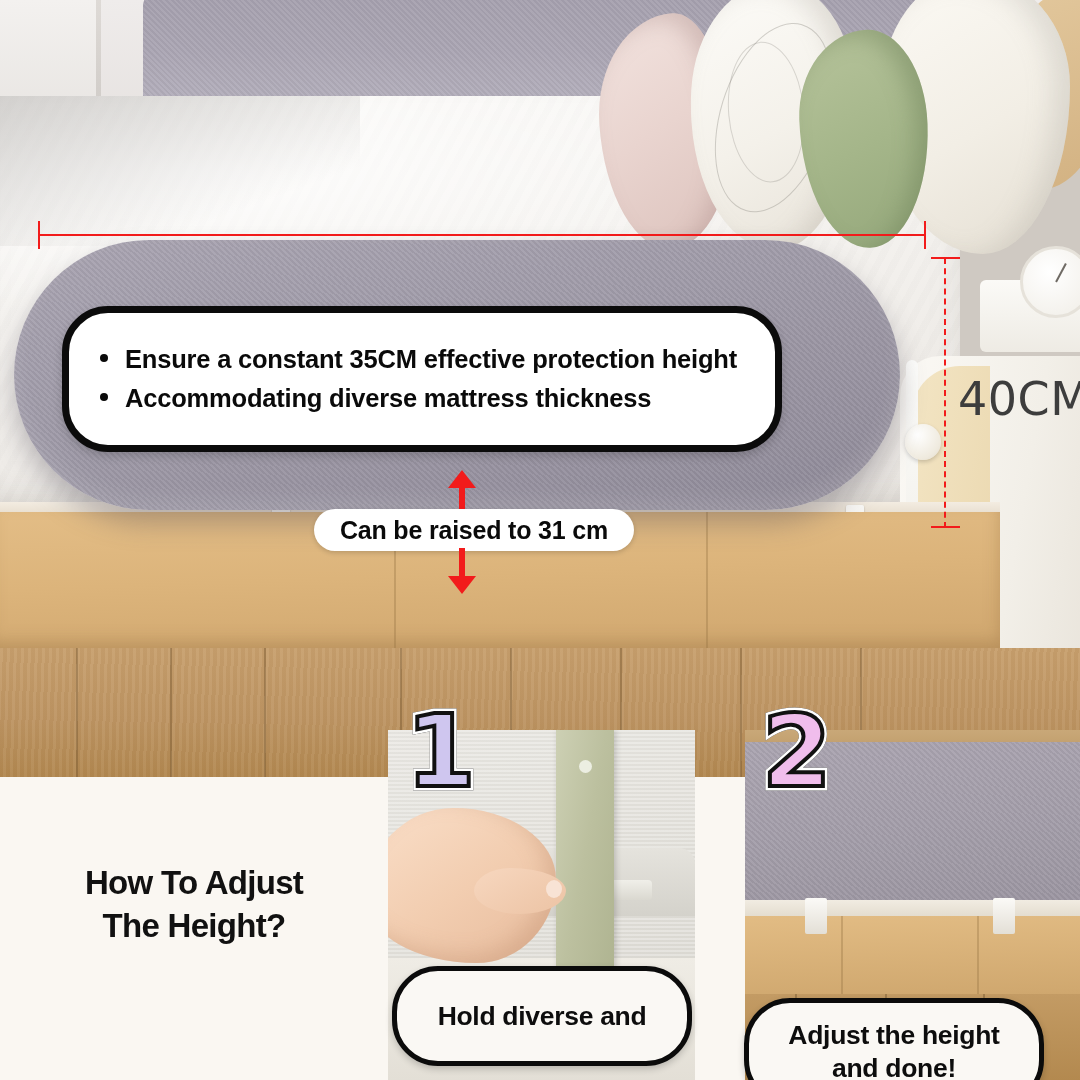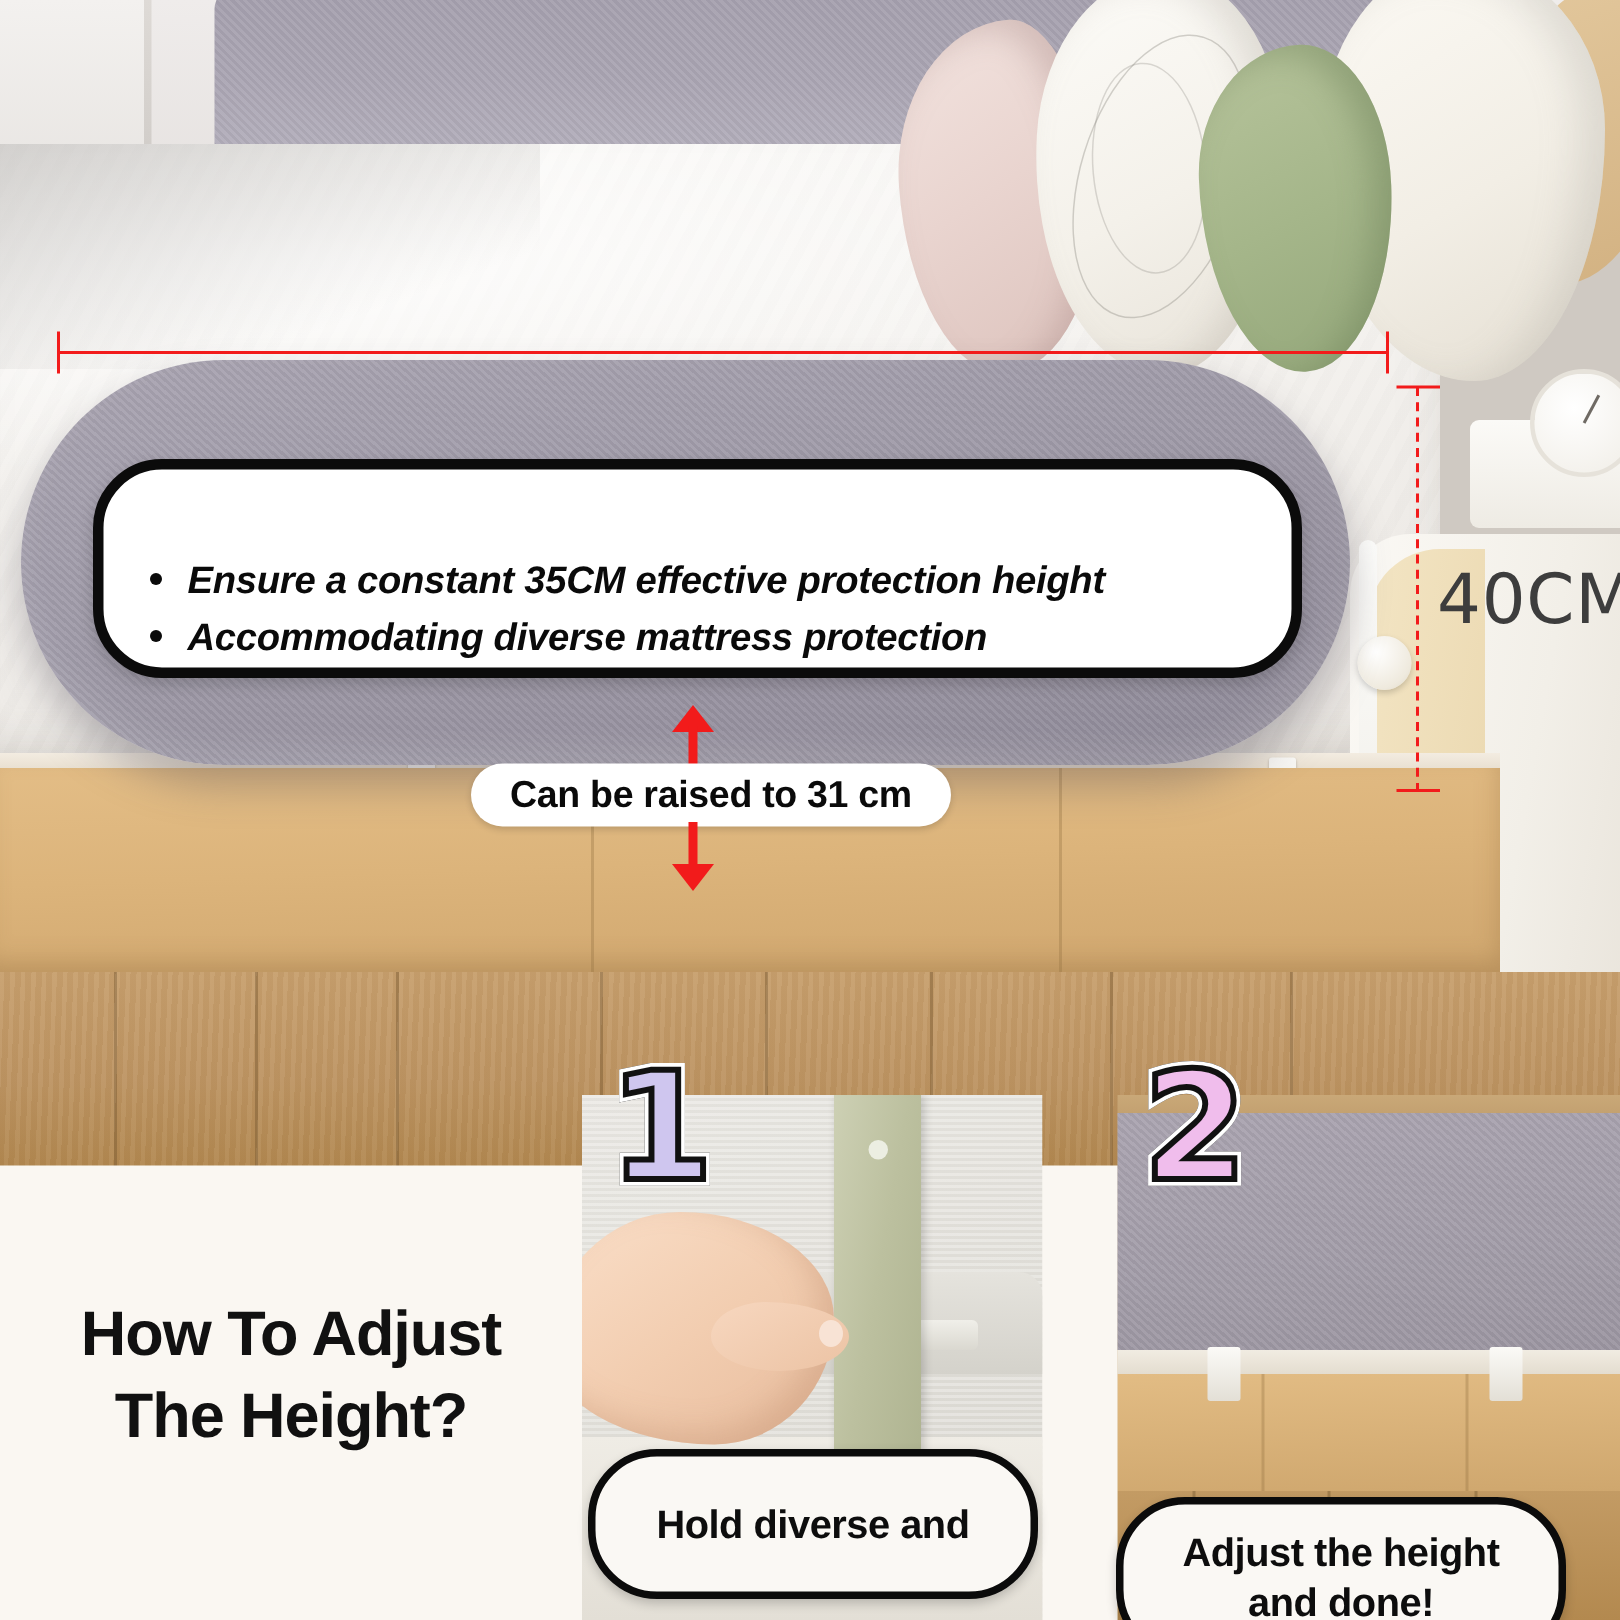--- a/index.html
+++ b/index.html
@@ -60,24 +60,24 @@
 
   
   .rail{position:absolute;left:14px;top:240px;width:886px;height:270px;
         border-radius:136px;
         background:linear-gradient(168deg,#a9a4b1 0%,#9f9aa8 42%,#95909e 78%,#8d8896 100%);
         box-shadow:0 14px 26px rgba(80,74,86,.35), inset 0 -10px 20px rgba(255,255,255,.12);}
   .rail:after{content:"";position:absolute;inset:0;border-radius:136px;
         background:repeating-linear-gradient(42deg,rgba(255,255,255,.06) 0 2px,rgba(0,0,0,.035) 2px 4px);}
 
   
-  .infobox{position:absolute;left:62px;top:306px;width:806px;height:146px;
+  .infobox{position:absolute;left:62px;top:306px;width:720px;height:146px;
            background:#ffffff;border:7px solid #0b0b0b;border-radius:46px;
-           box-sizing:border-box;display:flex;align-items:flex-end;
-           box-shadow:0 4px 10px rgba(0,0,0,.18);font-style:italic;}
+           box-sizing:border-box;display:flex;align-items:center;
+           box-shadow:0 4px 10px rgba(0,0,0,.18);}
   .infolist{margin:0;padding:0 26px 0 56px;list-style:none;width:100%;}
   .infolist li{position:relative;font-weight:bold;font-size:25.5px;color:#0a0a0a;
            line-height:1.52;letter-spacing:-.2px;}
   .infolist li:before{content:"";position:absolute;left:-25px;top:14px;width:8px;height:8px;
            border-radius:50%;background:#0a0a0a;}
 
   
   .base{position:absolute;left:-10px;top:512px;width:1010px;height:140px;
         background:linear-gradient(178deg,#e3bd86 0%,#dcb47b 45%,#cfa66e 100%);
         box-shadow:inset 0 -10px 16px rgba(140,104,58,.35);}
@@ -144,21 +144,21 @@
   
   .badge{position:absolute;left:314px;top:509px;height:42px;padding:0 26px;
        background:#ffffff;border-radius:22px;display:flex;align-items:center;
        font-size:25px;font-weight:bold;color:#0a0a0a;letter-spacing:-.2px;
        box-shadow:0 2px 5px rgba(0,0,0,.16);}
 
   
   .bottom{position:absolute;left:0;top:777px;width:1080px;height:303px;background:#faf7f2;}
 
   .howto{position:absolute;left:0;top:862px;width:388px;text-align:center;
-       font-size:42px;font-weight:bold;color:#111111;line-height:1.30;letter-spacing:-.7px;}
+       font-size:33px;font-weight:bold;color:#111111;line-height:1.30;letter-spacing:-.7px;}
 
   
   .panel{position:absolute;top:730px;overflow:hidden;}
   .panel1{left:388px;width:307px;height:350px;}
   .panel2{left:745px;width:335px;height:350px;}
 
   
   .pl1-bg{position:absolute;inset:0;background:linear-gradient(160deg,#e9e7e2 0%,#e2e0da 50%,#d9d7d0 100%);}
   .pl1-bg:after{content:"";position:absolute;inset:0;
        background:repeating-linear-gradient(0deg,rgba(255,255,255,.22) 0 2px,rgba(0,0,0,.02) 2px 4px);}
@@ -282,21 +282,21 @@
   <div class="dim-cap-r"></div>
 
   <div class="dim-v-cap-t"></div>
   <div class="dim-v"></div>
   <div class="dim-v-cap-b"></div>
   <div class="dim-v-label">40CM</div>
 
   <div class="infobox">
     <ul class="infolist">
       <li>Ensure a constant 35CM effective protection height</li>
-      <li>Accommodating diverse mattress protection</li>
+      <li>Accommodating diverse mattress thickness</li>
     </ul>
   </div>
 
   <div class="arrow arrow-up">
     <div class="head"></div>
       <div class="stem"></div>
   </div>
   <div class="badge">Can be raised to 31 cm</div>
   <div class="arrow arrow-down">
     <div class="stem"></div>

